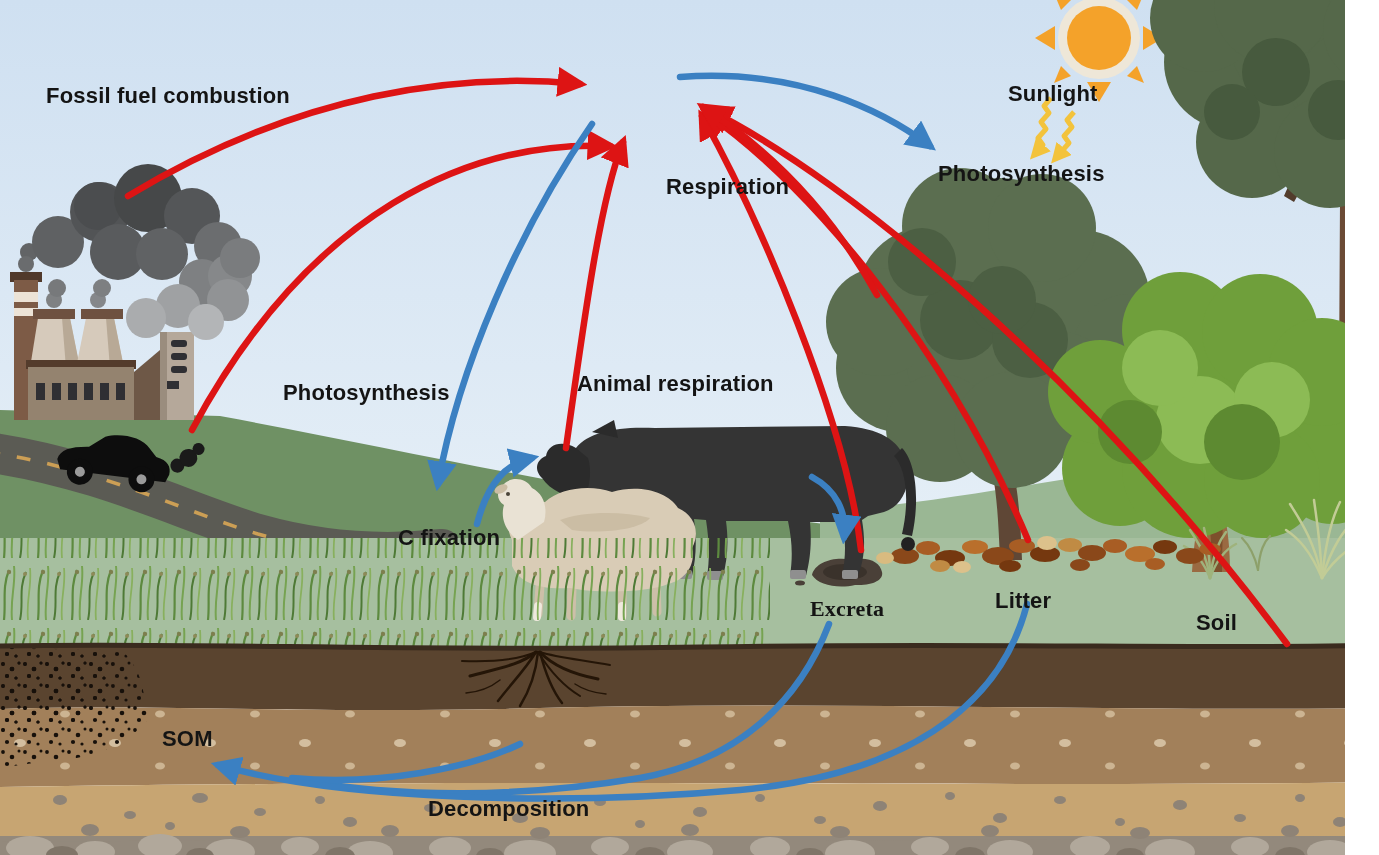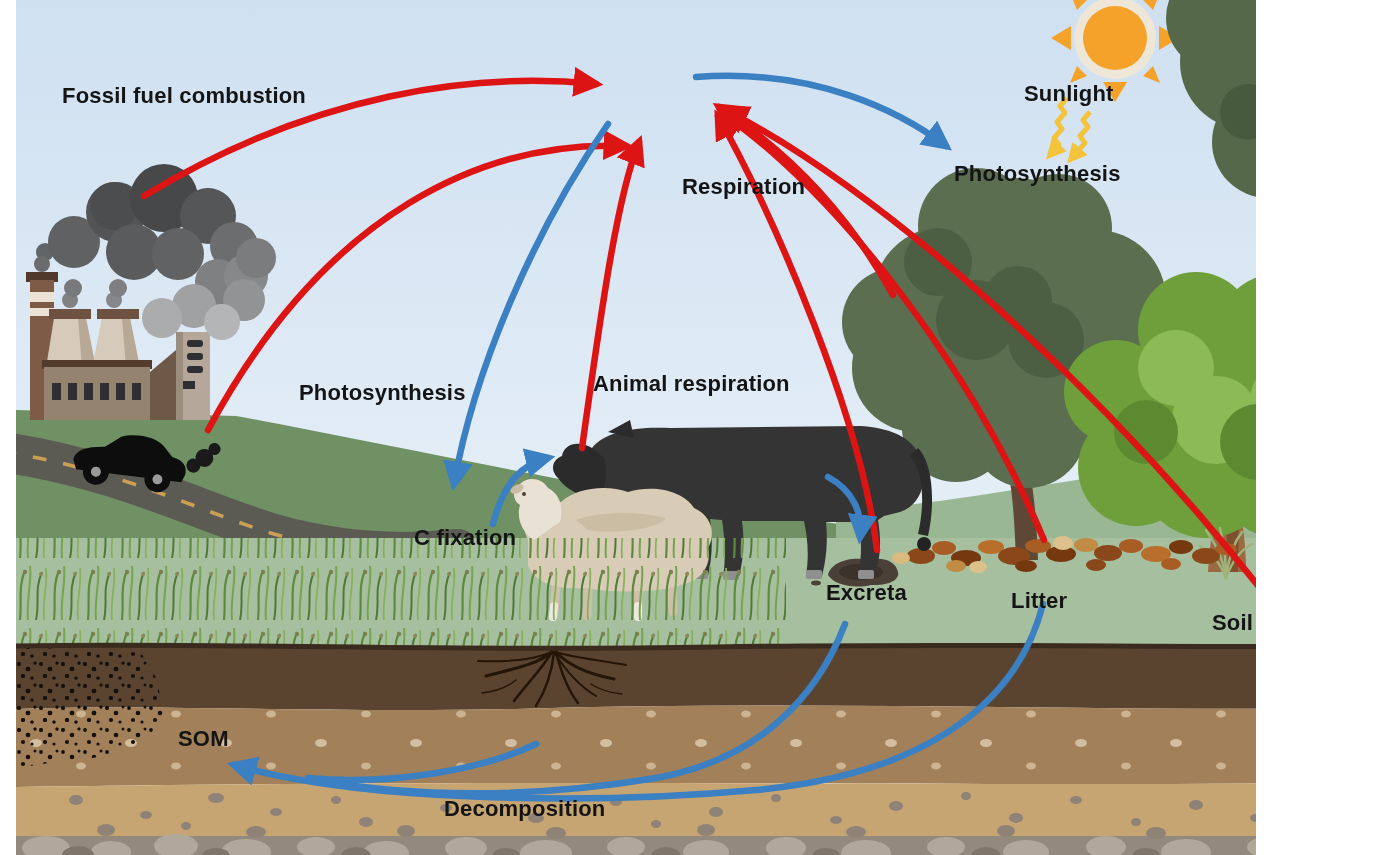--- a/index.html
+++ b/index.html
@@ -1,17 +1,17 @@
 <!DOCTYPE html>
 <html><head>
 <meta charset="utf-8">
 <style>
   html,body{margin:0;padding:0;background:#fff;}
-  .stage{position:relative;width:1240px;height:855px;overflow:hidden;
-         font-family:"Liberation Sans",sans-serif;margin-left:16px;}
+  .stage{position:relative;width:1345px;height:855px;overflow:hidden;
+         font-family:"Liberation Sans",sans-serif;}
   .stage svg{position:absolute;left:0;top:0;}
   .lbl{position:absolute;font-weight:700;font-size:22px;color:#141414;
        white-space:nowrap;letter-spacing:.2px;}
   .lbl.co2{font-size:47px;color:#0d0d0d;}
   .lbl.co2 sub{font-size:31px;}
 </style>
 </head>
 <body>
 
 <div class="stage">
@@ -426,18 +426,18 @@
 </g>
 </svg>
 
 <div class="lbl" style="left:46px;top:83px;">Fossil fuel combustion</div>
 <div class="lbl" style="left:1008px;top:81px;">Sunlight</div>
 <div class="lbl" style="left:938px;top:161px;">Photosynthesis</div>
 <div class="lbl" style="left:666px;top:174px;">Respiration</div>
 <div class="lbl" style="left:577px;top:371px;">Animal respiration</div>
 <div class="lbl" style="left:283px;top:380px;">Photosynthesis</div>
 <div class="lbl" style="left:398px;top:525px;">C fixation</div>
-<div class="lbl" style="left:810px;top:580px;">Excreta</div>
+<div class="lbl" style="left:810px;top:596px;font-family:Liberation Serif, serif;">Excreta</div>
 <div class="lbl" style="left:995px;top:588px;">Litter</div>
 <div class="lbl" style="left:1196px;top:610px;">Soil</div>
 <div class="lbl" style="left:162px;top:726px;">SOM</div>
 <div class="lbl" style="left:428px;top:796px;">Decomposition</div>
 </div>
 
 </body></html>

